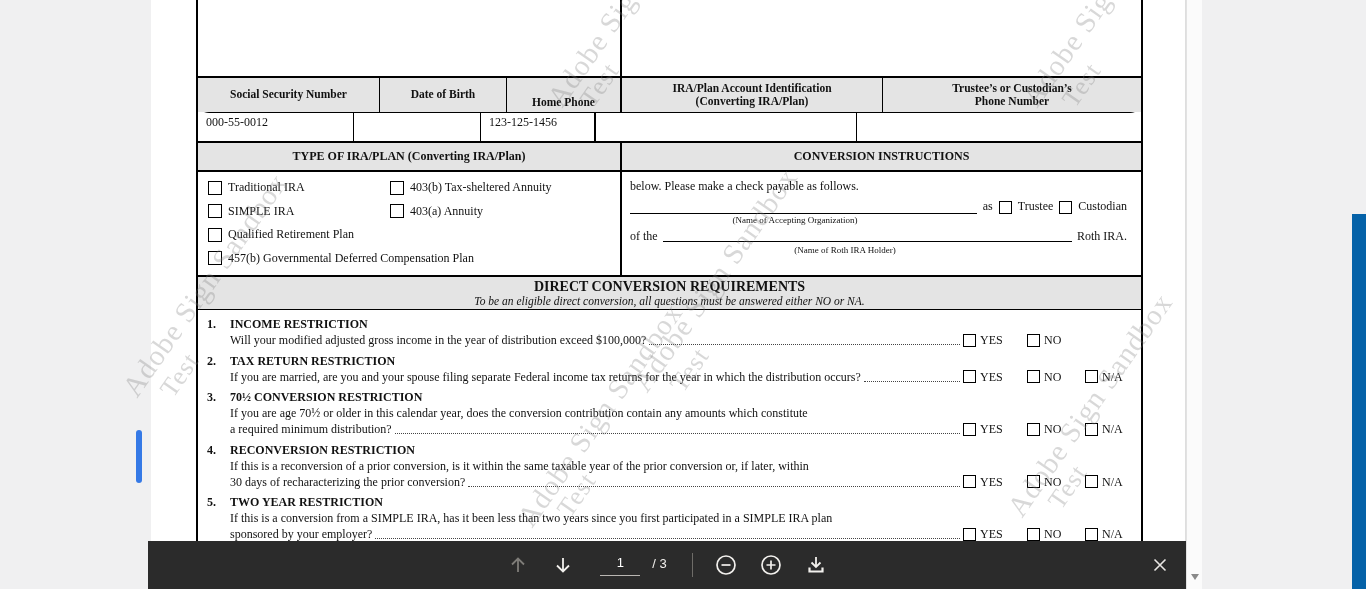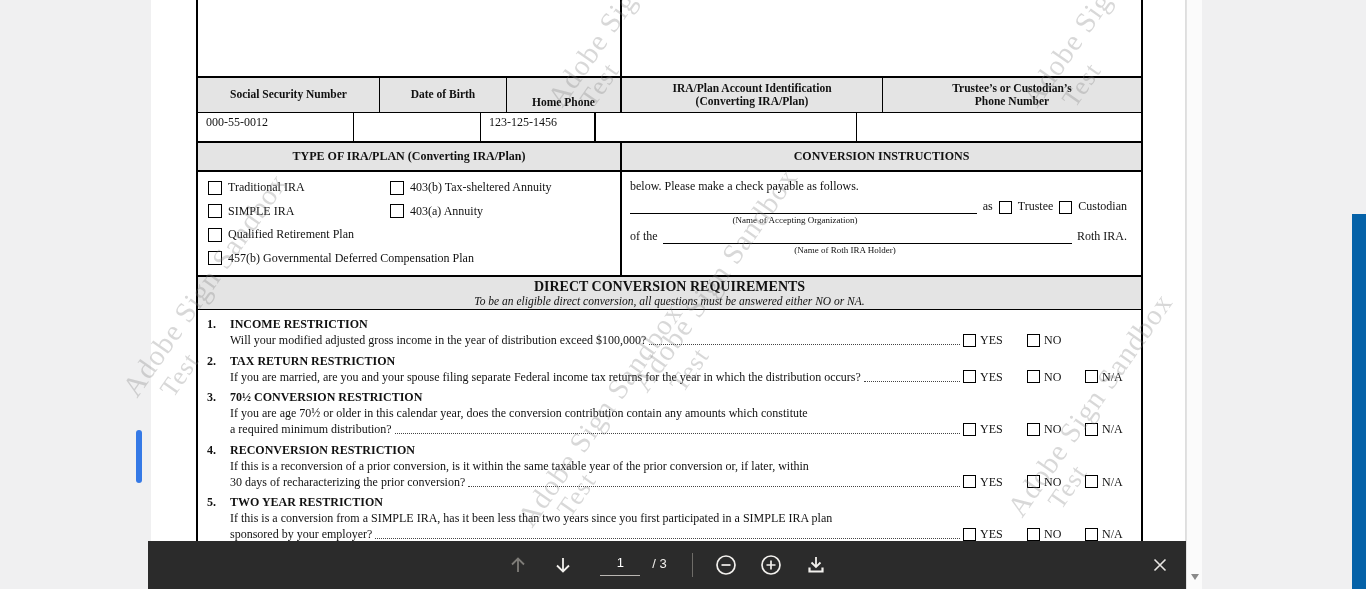--- a/index.html
+++ b/index.html
@@ -25,21 +25,21 @@
   .gray { background: #e4e4e4; }
   .b-r1 { border-right: 1px solid #000; }
   .b-r2 { border-right: 2px solid #000; }
 
   
   .top-row { height: 78px; border-bottom: 2px solid #000; }
   .top-row .cell1 { width: 424px; }
   .top-row .cell2 { width: 519px; }
 
   
-  .hdr-row { height: 35px; border-bottom: 1px solid #000; }
+  .hdr-row { height: 35px; border-bottom: 1px solid #000; border-radius: 11px; }
   .hdr-cell {
     font-weight: bold; font-size: 11.5px; text-align: center;
     padding-top: 4px; line-height: 13px;
   }
   .hdr-row .c1 { width: 182px; padding-top: 10px; }
   .hdr-row .c2 { width: 127px; padding-top: 10px; }
   .hdr-row .c3 { width: 115px; padding-top: 18px; }
   .hdr-row .c4 { width: 261px; }
   .hdr-row .c5 { width: 258px; }
 
@@ -73,21 +73,21 @@
     border: 1.5px solid #000; background: #fff; flex: 0 0 auto;
   }
   .cb.small { width: 13px; height: 13px; vertical-align: -2px; }
 
   .conv-line3 { display: flex; align-items: flex-end; margin-top: 4px; gap: 6px; }
   .blank { border-bottom: 1px solid #000; height: 14px; }
   .blank.grow { flex: 1; }
   .caption { font-size: 9px; line-height: 10px; text-align: center; }
   .cap1 { margin-left: 60px; width: 210px; margin-top: 1px; }
   .cap2 { margin-left: 110px; width: 210px; margin-top: 1px; }
-  .conv-line5 { display: flex; align-items: flex-end; margin-top: 3px; gap: 5px; }
+  .conv-line5 { display: flex; align-items: flex-start; margin-top: 3px; gap: 5px; }
 
   
   .dcr { height: 33px; border-bottom: 1px solid #000; text-align: center; padding-top: 2px; }
   .dcr-title { font-weight: bold; font-size: 14px; line-height: 15px; }
   .dcr-sub { font-style: italic; font-size: 11.5px; line-height: 14px; }
 
   
   .questions { padding: 7px 6px 0 9px; }
   .q + .q { margin-top: 5.5px; }
   .q-head { display: flex; font-weight: bold; font-size: 12px; line-height: 15px; }

